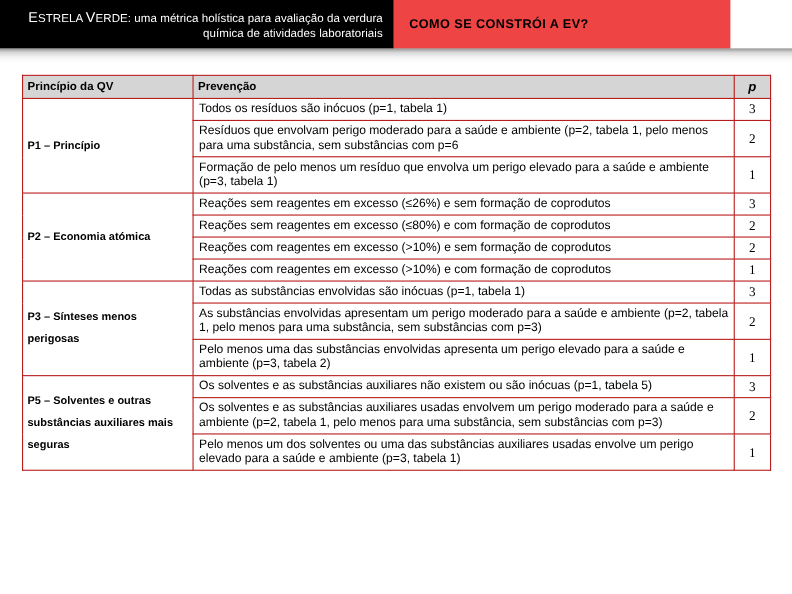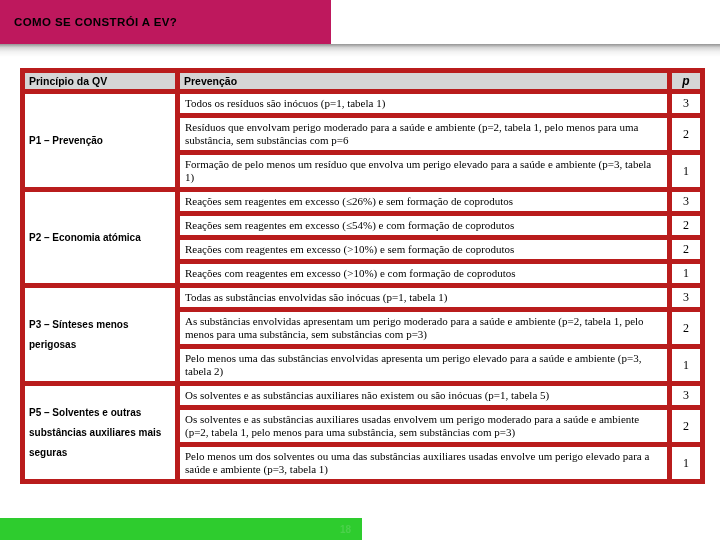--- a/index.html
+++ b/index.html
@@ -44,23 +44,23 @@
   }
   #header-title-text .smallcaps-lead {
     font-size: 13px;
     font-weight: 400;
   }
   #header-title-text .smallcaps-rest {
     font-size: 10.5px;
     font-weight: 400;
   }
   #header-subtitle-block {
-    width: 331px;
+    width: 306px;
     height: 44px;
-    background: #be185d;
+    background: #ef4444;
     box-sizing: border-box;
     padding-left: 14px;
     display: flex;
     align-items: center;
   }
   #header-subtitle-text {
     color: #000000;
     font-size: 11.5px;
     font-weight: bold;
     letter-spacing: 0.4px;
@@ -78,21 +78,21 @@
   #content-table {
     position: absolute;
     left: 20px;
     top: 68px;
     width: 680px;
     border-collapse: collapse;
     table-layout: fixed;
     background: #ffffff;
   }
   #content-table td, #content-table th {
-    border: 5px solid #b91c1c;
+    border: 1px solid #b91c1c;
     vertical-align: middle;
     box-sizing: border-box;
   }
   #content-table thead th {
     background: #D5D5D5;
     height: 21px;
     padding: 0 4px;
     font-size: 10.5px;
     font-weight: bold;
     color: #000000;
@@ -106,21 +106,21 @@
   td.principle-cell {
     padding: 4px 2px 4px 4px;
     font-size: 10px;
     font-weight: bold;
     color: #000000;
     line-height: 20px;
     vertical-align: middle;
   }
   td.criteria-cell {
     padding: 3px 5px 3px 5px;
-    font-family: Liberation Serif, serif;
+    font-family: Liberation Sans, sans-serif;
     font-size: 11px;
     line-height: 13px;
     color: #000000;
     vertical-align: middle;
   }
   td.p-cell {
     text-align: center;
     font-family: "Liberation Serif", serif;
     font-size: 12px;
     color: #000000;
@@ -162,20 +162,25 @@
   #footer-number-text {
     color: #4BD14B;
     font-size: 10px;
     font-weight: bold;
   }
 </style>
 </head>
 <body>
 
 <div id="header-bar">
+  <div id="header-title-block">
+    <div id="header-title-text">
+      <span class="smallcaps-lead">E</span><span class="smallcaps-rest">STRELA </span><span class="smallcaps-lead">V</span><span class="smallcaps-rest">ERDE: </span><span class="smallcaps-rest">uma métrica holística para avaliação da verdura química de atividades laboratoriais</span>
+    </div>
+  </div>
   <div id="header-subtitle-block">
     <div id="header-subtitle-text">COMO SE CONSTRÓI A EV?</div>
   </div>
 </div>
 <div id="header-shadow"></div>
 
 <table id="content-table">
   <colgroup>
     <col style="width:155px">
     <col style="width:492px">
@@ -183,39 +188,39 @@
   </colgroup>
   <thead>
     <tr>
       <th class="col-principle">Princípio da QV</th>
       <th class="col-criteria">Prevenção</th>
       <th class="col-p">p</th>
     </tr>
   </thead>
   <tbody id="table-body">
       <tr>
-        <td class="principle-cell" rowspan="3">P1 – Prevenção</td>
+        <td class="principle-cell" rowspan="3">P1 – Princípio</td>
         <td class="criteria-cell">Todos os resíduos são inócuos (p=1, tabela 1)</td>
         <td class="p-cell">3</td>
       </tr>
       <tr>
         <td class="criteria-cell">Resíduos que envolvam perigo moderado para a saúde e ambiente (p=2, tabela 1, pelo menos para uma substância, sem substâncias com p=6</td>
         <td class="p-cell">2</td>
       </tr>
       <tr>
         <td class="criteria-cell">Formação de pelo menos um resíduo que envolva um perigo elevado para a saúde e ambiente (p=3, tabela 1)</td>
         <td class="p-cell">1</td>
       </tr>
       <tr>
         <td class="principle-cell" rowspan="4">P2 – Economia atómica</td>
         <td class="criteria-cell">Reações sem reagentes em excesso (≤26%) e sem formação de coprodutos</td>
         <td class="p-cell">3</td>
       </tr>
       <tr>
-        <td class="criteria-cell">Reações sem reagentes em excesso (≤54%) e com formação de coprodutos</td>
+        <td class="criteria-cell">Reações sem reagentes em excesso (≤80%) e com formação de coprodutos</td>
         <td class="p-cell">2</td>
       </tr>
       <tr>
         <td class="criteria-cell">Reações com reagentes em excesso (&gt;10%) e sem formação de coprodutos</td>
         <td class="p-cell">2</td>
       </tr>
       <tr>
         <td class="criteria-cell">Reações com reagentes em excesso (&gt;10%) e com formação de coprodutos</td>
         <td class="p-cell">1</td>
       </tr>
@@ -242,16 +247,13 @@
         <td class="p-cell">2</td>
       </tr>
       <tr>
         <td class="criteria-cell">Pelo menos um dos solventes ou uma das substâncias auxiliares usadas envolve um perigo elevado para a saúde e ambiente (p=3, tabela 1)</td>
         <td class="p-cell">1</td>
       </tr>
     </tbody>
 </table>
 
 <div id="footer-bar">
-  <div id="footer-number-block">
-    <span id="footer-number-text">18</span>
-  </div>
 </div>
 
 </body></html>

